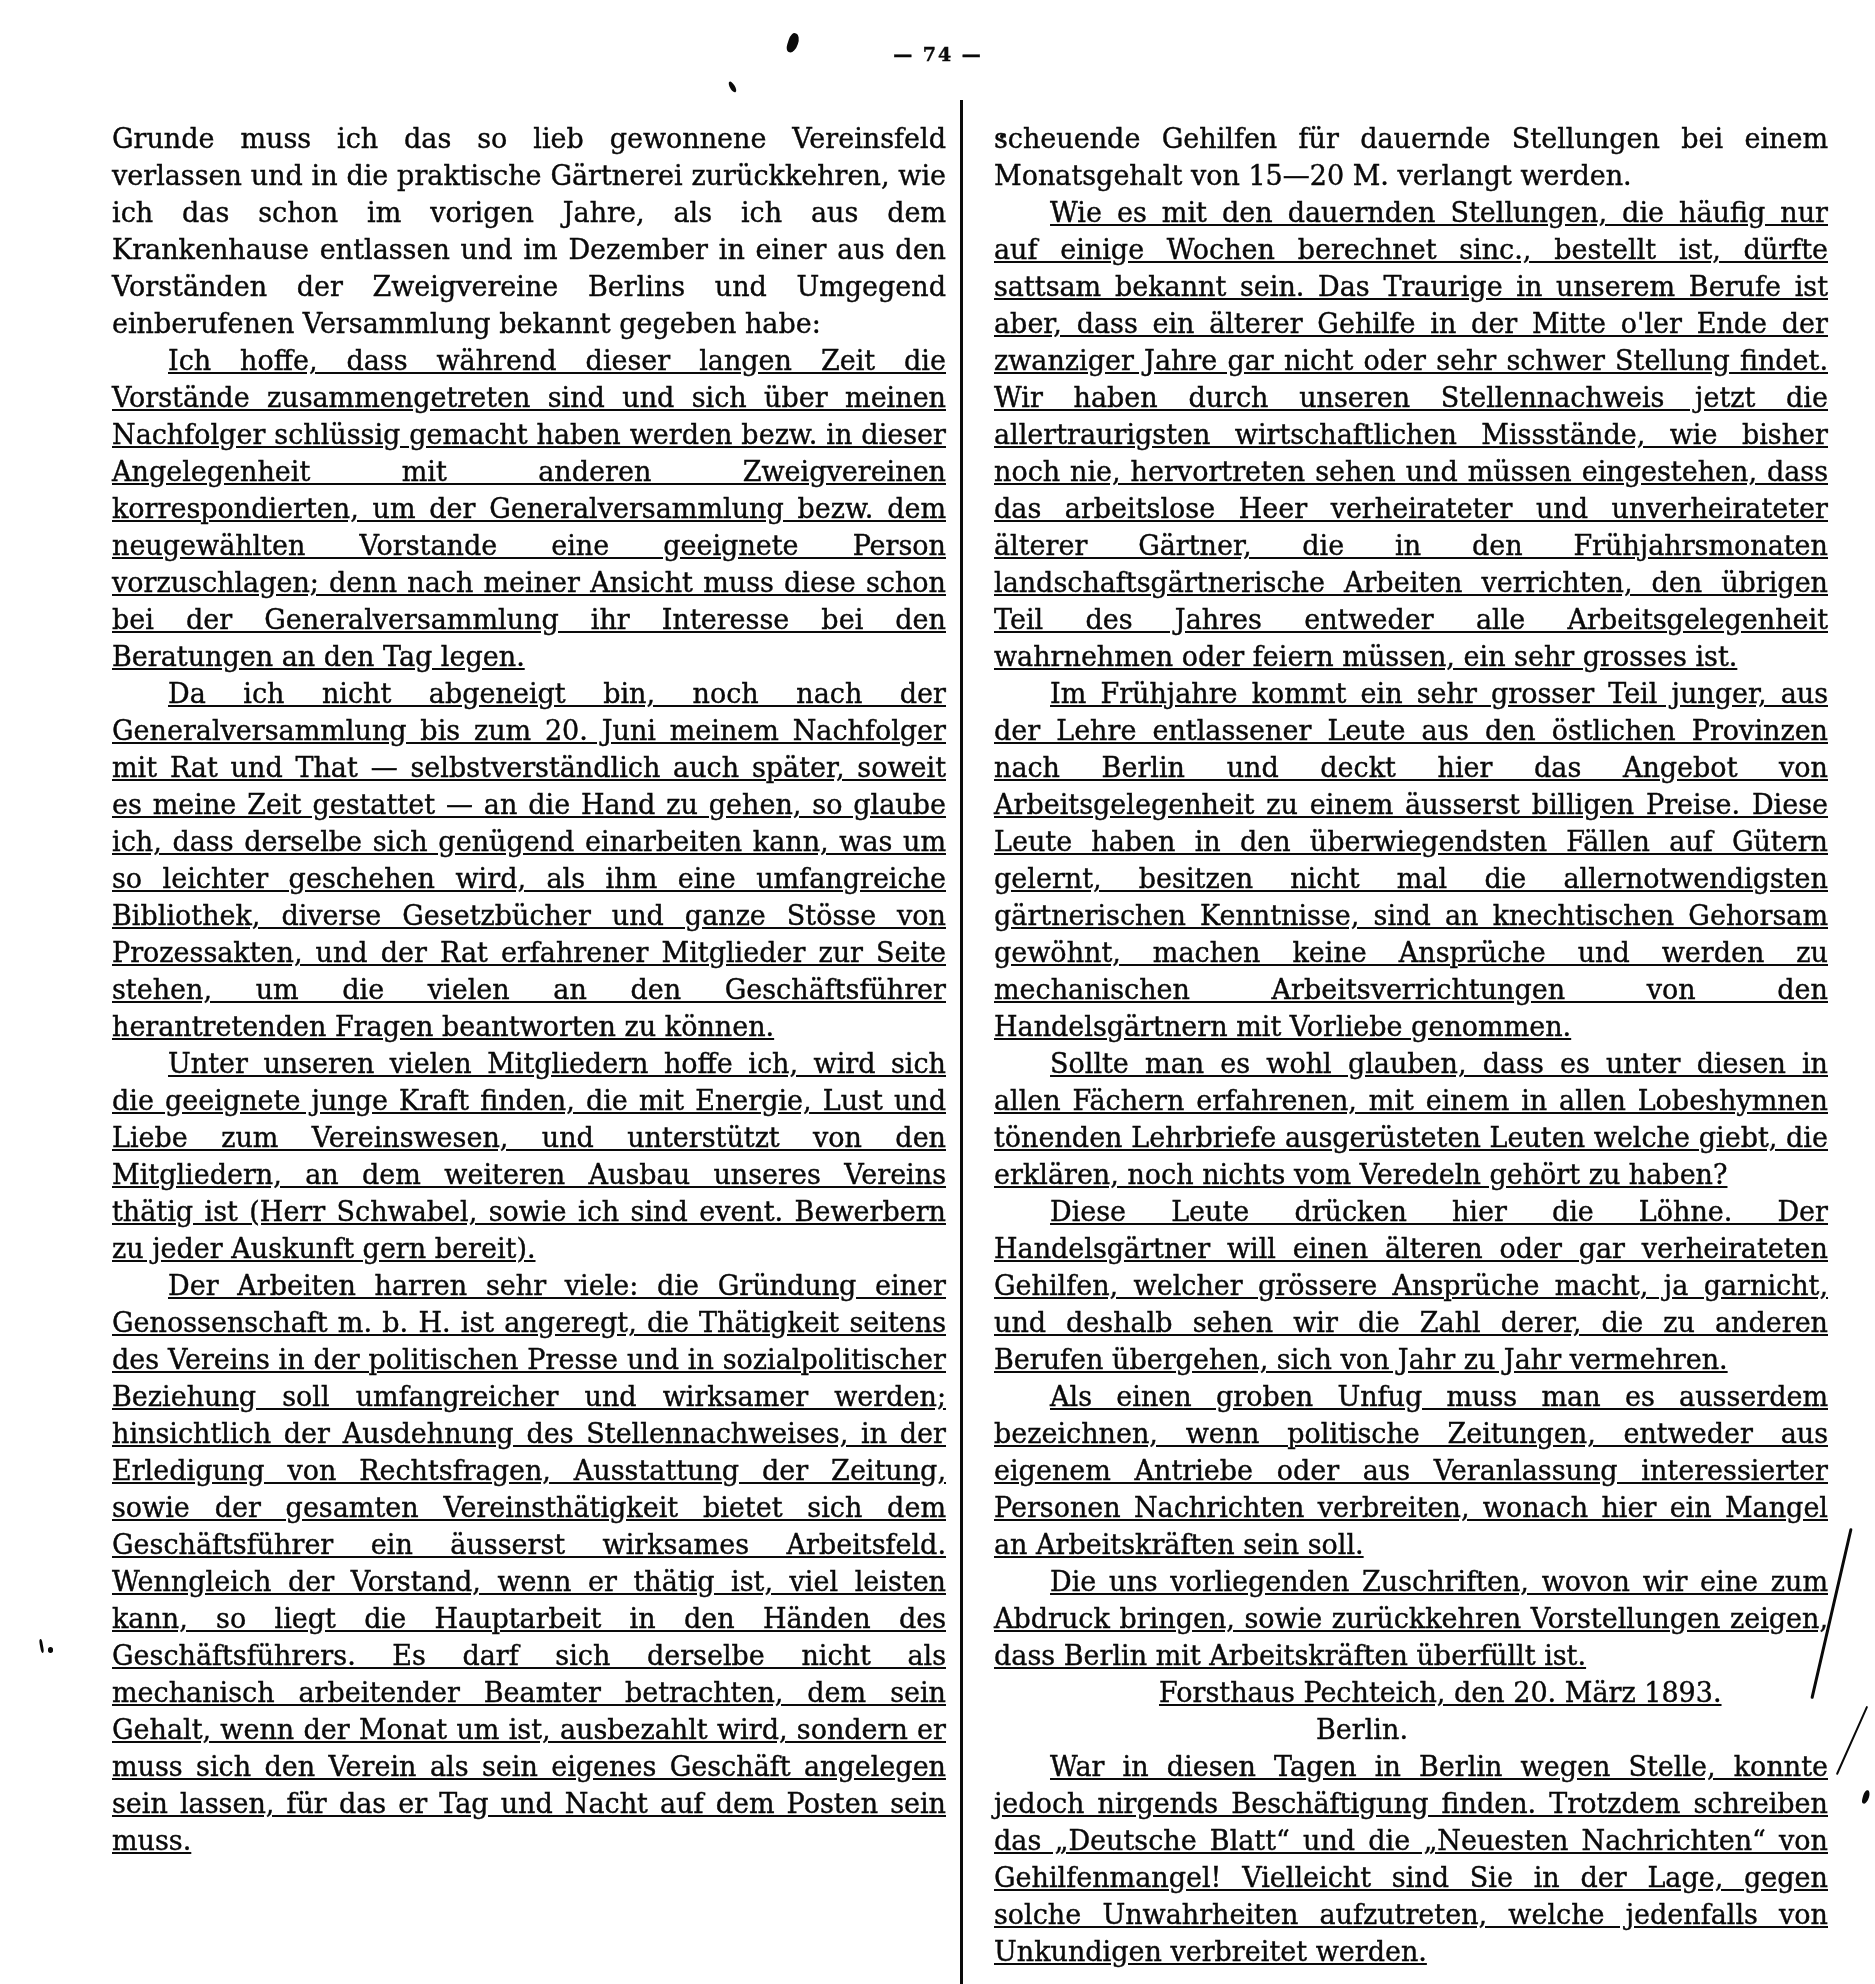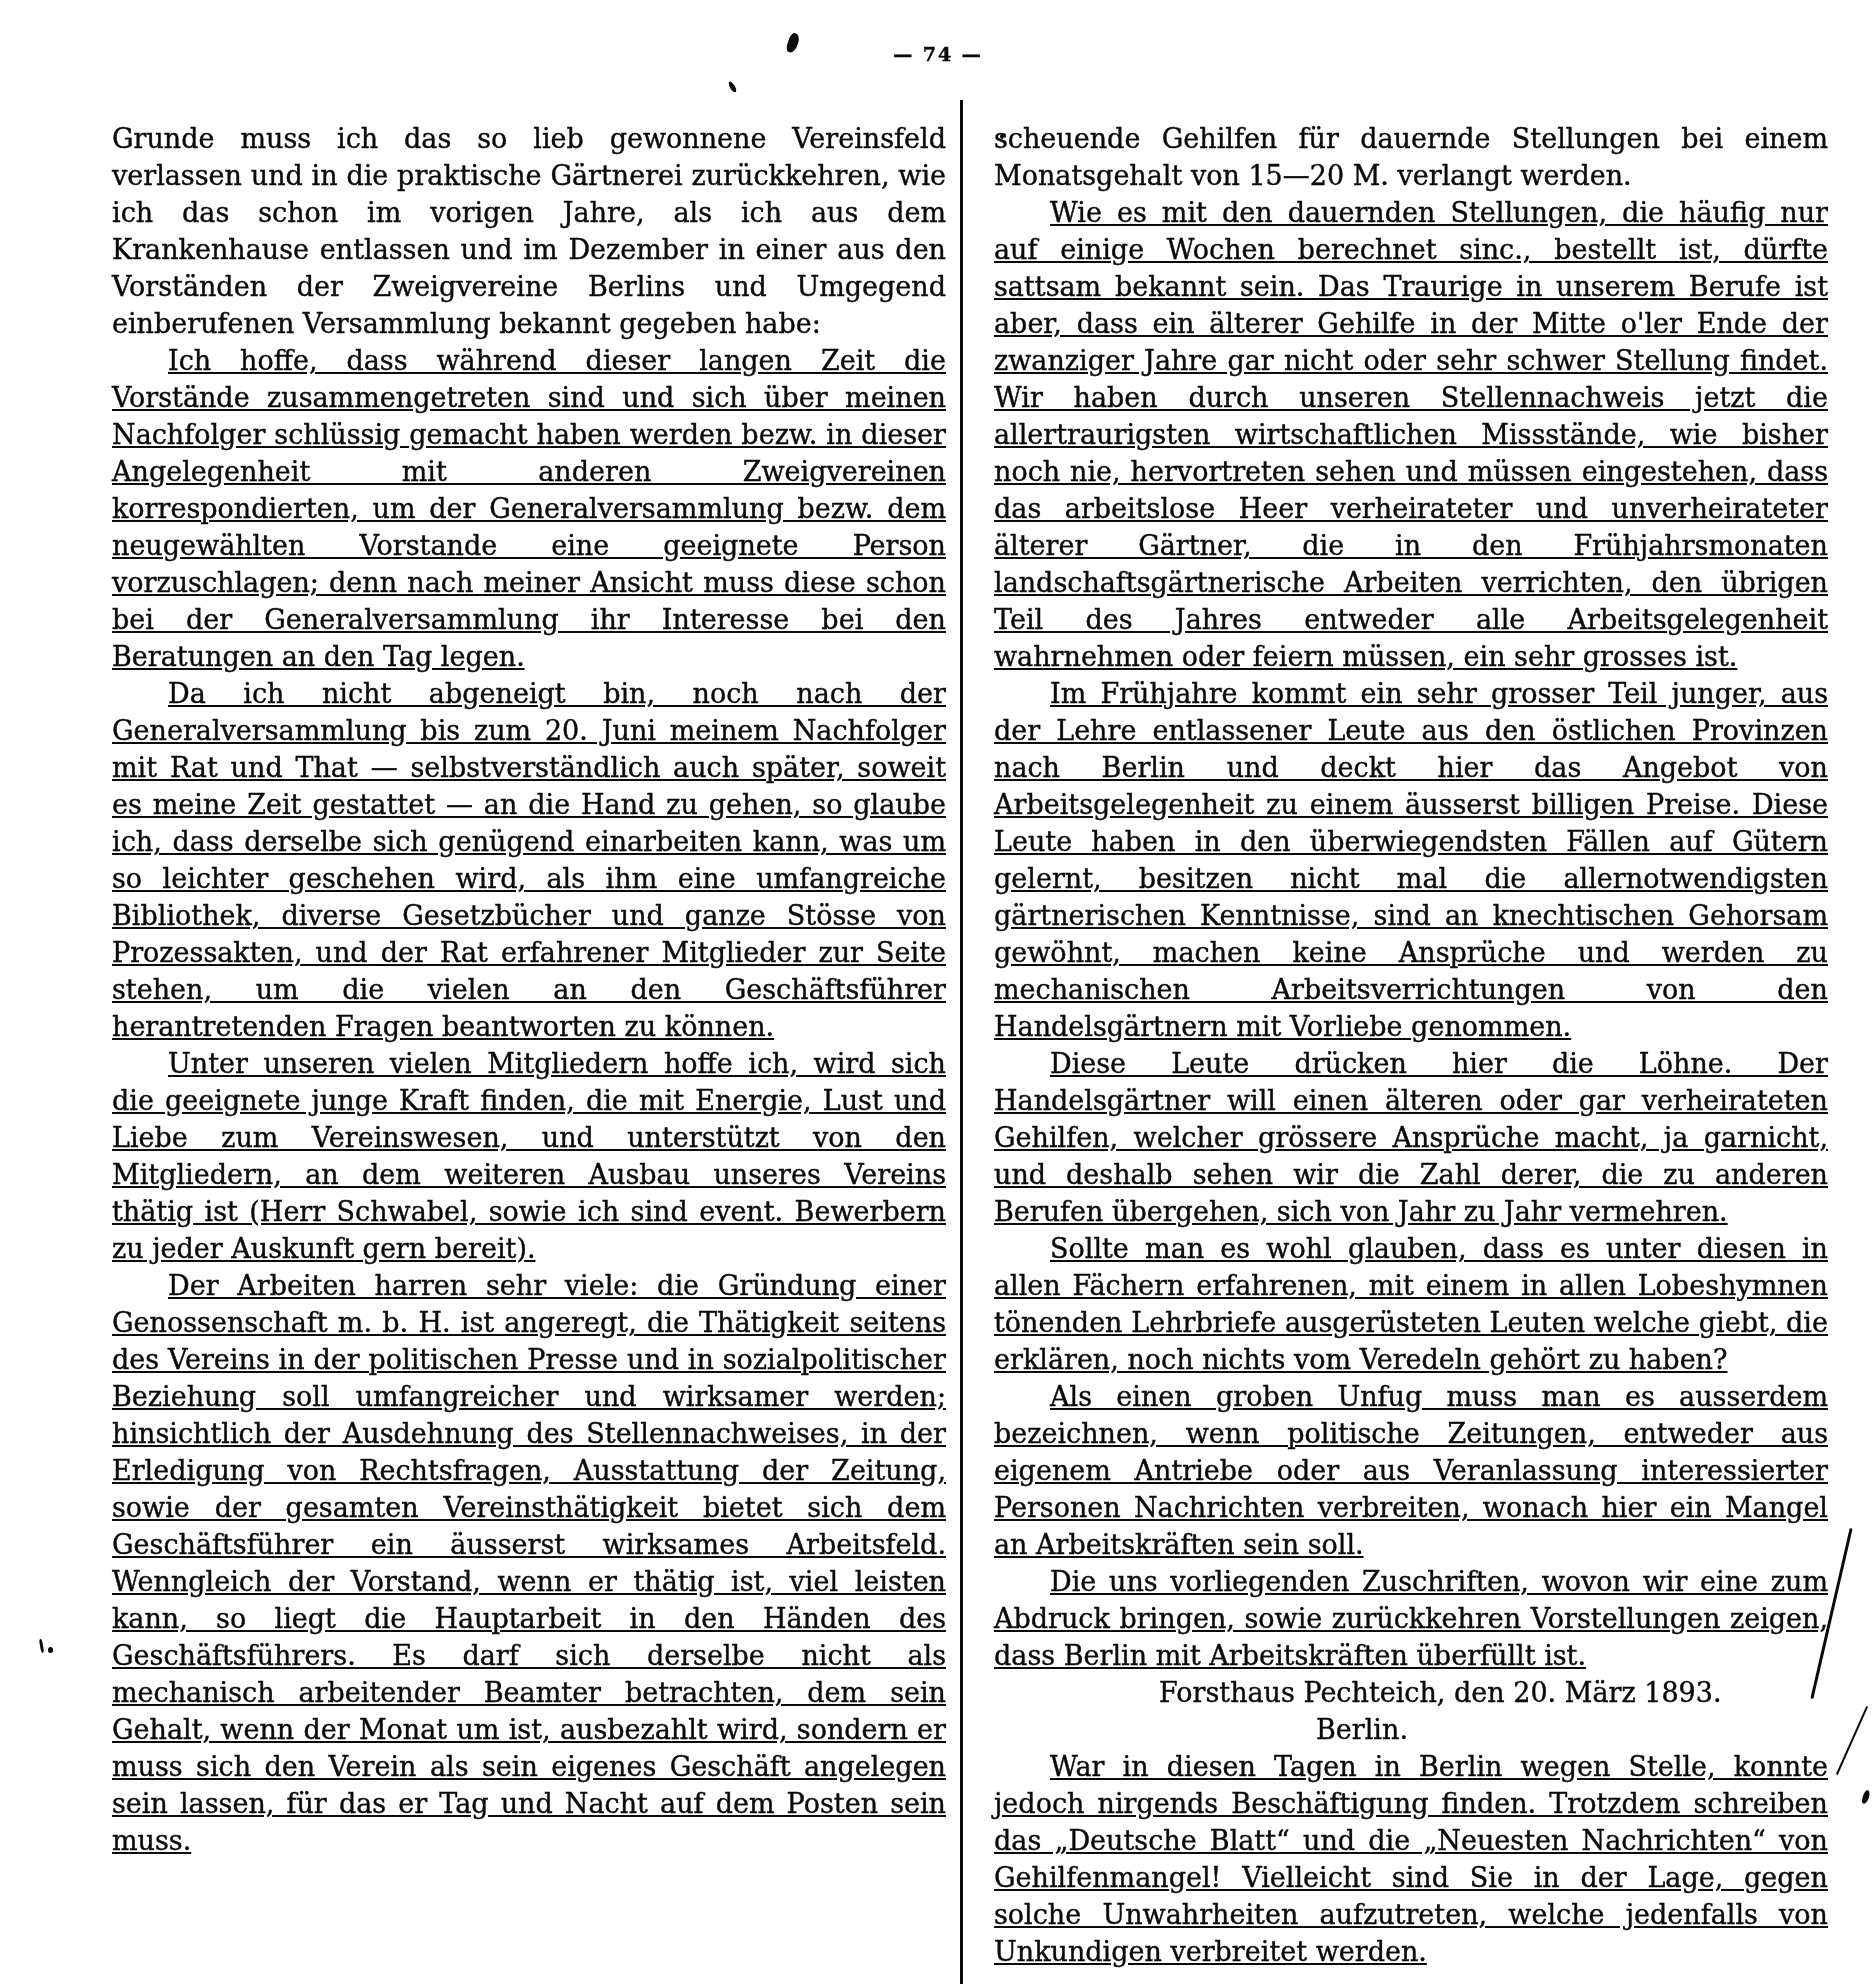--- a/index.html
+++ b/index.html
@@ -20,21 +20,21 @@
   .col {
     position:absolute; top:120px; width:834px;
     font-size:27px; line-height:37px; text-align:justify;
     -webkit-text-stroke:0.4px #0a0a0a;
     hyphens:auto; -webkit-hyphens:auto;
   }
   #col-left  { left:112px; }
   #col-right { left:994px; }
   .col p { margin:0; }
   .indent { text-indent:56px;text-decoration:underline; }
-  .dateline       { padding-left:165px;  text-align:right; text-align-last:left; }
+  .dateline       { padding-left:165px;  text-align:right; text-align-last:left;text-decoration:underline; }
   .addressee      { padding-left:200px;  text-align:left; text-align-last:left; }
   .addressee-city { padding-left:322px;  text-align:left; text-align-last:left; }
   
   .art { position:absolute; background:#0a0a0a; }
   .art-blob   { left:788px; top:33px;  width:10.3px; height:20px; border-radius:45% 55% 60% 40%; transform:rotate(18deg); }
   .art-curl   { left:730px; top:81px; width:4.8px; height:12px; border-radius:50%; transform:rotate(-30deg); }
   .art-dot1   { left:1000px; top:134px; width:4px; height:4.8px; border-radius:50%; }
   .art-margin1{ left:40px;  top:1639px; width:3.2px;  height:13.5px; border-radius:40%; transform:rotate(-10deg); }
   .art-margin2{ left:48px;  top:1647px; width:4.8px; height:5.6px; border-radius:50%; }
   .art-pen1   { left:1830px; top:1526px; width:2.8px;  height:175px; transform:rotate(13deg); border-radius:1.6px; }
@@ -54,22 +54,22 @@
   <p class="indent">Da ich nicht abgeneigt bin, noch nach der Generalversammlung bis zum 20. Juni meinem Nachfolger mit Rat und That — selbstverständlich auch später, soweit es meine Zeit gestattet — an die Hand zu gehen, so glaube ich, dass derselbe sich genügend einarbeiten kann, was um so leichter geschehen wird, als ihm eine umfangreiche Bibliothek, diverse Gesetzbücher und ganze Stösse von Prozessakten, und der Rat erfahrener Mitglieder zur Seite stehen, um die vielen an den Geschäftsführer herantretenden Fragen beantworten zu können.</p>
   <p class="indent">Unter unseren vielen Mitgliedern hoffe ich, wird sich die geeignete junge Kraft finden, die mit Energie, Lust und Liebe zum Vereinswesen, und unterstützt von den Mitgliedern, an dem weiteren Ausbau unseres Vereins thätig ist (Herr Schwabel, sowie ich sind event. Bewerbern zu jeder Auskunft gern bereit).</p>
   <p class="indent">Der Arbeiten harren sehr viele: die Gründung einer Genossenschaft m. b. H. ist angeregt, die Thätigkeit seitens des Vereins in der politischen Presse und in sozialpolitischer Beziehung soll umfangreicher und wirksamer werden; hinsichtlich der Ausdehnung des Stellennachweises, in der Erledigung von Rechtsfragen, Ausstattung der Zeitung, sowie der gesamten Vereinsthätigkeit bietet sich dem Geschäftsführer ein äusserst wirksames Arbeitsfeld. Wenngleich der Vorstand, wenn er thätig ist, viel leisten kann, so liegt die Hauptarbeit in den Händen des Geschäftsführers. Es darf sich derselbe nicht als mechanisch arbeitender Beamter betrachten, dem sein Gehalt, wenn der Monat um ist, ausbezahlt wird, sondern er muss sich den Verein als sein eigenes Geschäft angelegen sein lassen, für das er Tag und Nacht auf dem Posten sein muss.</p>
 
 </div>
 
 <div class="col" id="col-right">
   <p>scheuende Gehilfen für dauernde Stellungen bei einem Monatsgehalt von 15—20 M. verlangt werden.</p>
   <p class="indent">Wie es mit den dauernden Stellungen, die häufig nur auf einige Wochen berechnet sinc., bestellt ist, dürfte sattsam bekannt sein. Das Traurige in unserem Berufe ist aber, dass ein älterer Gehilfe in der Mitte o'ler Ende der zwanziger Jahre gar nicht oder sehr schwer Stellung findet. Wir haben durch unseren Stellennachweis jetzt die allertraurigsten wirtschaftlichen Missstände, wie bisher noch nie, hervortreten sehen und müssen eingestehen, dass das arbeitslose Heer verheirateter und unverheirateter älterer Gärtner, die in den Frühjahrsmonaten landschaftsgärtnerische Arbeiten verrichten, den übrigen Teil des Jahres entweder alle Arbeitsgelegenheit wahrnehmen oder feiern müssen, ein sehr grosses ist.</p>
   <p class="indent">Im Frühjahre kommt ein sehr grosser Teil junger, aus der Lehre entlassener Leute aus den östlichen Provinzen nach Berlin und deckt hier das Angebot von Arbeitsgelegenheit zu einem äusserst billigen Preise. Diese Leute haben in den überwiegendsten Fällen auf Gütern gelernt, besitzen nicht mal die allernotwendigsten gärtnerischen Kenntnisse, sind an knechtischen Gehorsam gewöhnt, machen keine Ansprüche und werden zu mechanischen Arbeitsverrichtungen von den Handelsgärtnern mit Vorliebe genommen.</p>
+  <p class="indent">Sollte man es wohl glauben, dass es unter diesen in allen Fächern erfahrenen, mit einem in allen Lobeshymnen tönenden Lehrbriefe ausgerüsteten Leuten welche giebt, die erklären, noch nichts vom Veredeln gehört zu haben?</p>
   <p class="indent">Diese Leute drücken hier die Löhne. Der Handelsgärtner will einen älteren oder gar verheirateten Gehilfen, welcher grössere Ansprüche macht, ja garnicht, und deshalb sehen wir die Zahl derer, die zu anderen Berufen übergehen, sich von Jahr zu Jahr vermehren.</p>
-  <p class="indent">Sollte man es wohl glauben, dass es unter diesen in allen Fächern erfahrenen, mit einem in allen Lobeshymnen tönenden Lehrbriefe ausgerüsteten Leuten welche giebt, die erklären, noch nichts vom Veredeln gehört zu haben?</p>
   <p class="indent">Als einen groben Unfug muss man es ausserdem bezeichnen, wenn politische Zeitungen, entweder aus eigenem Antriebe oder aus Veranlassung interessierter Personen Nachrichten verbreiten, wonach hier ein Mangel an Arbeitskräften sein soll.</p>
   <p class="indent">Die uns vorliegenden Zuschriften, wovon wir eine zum Abdruck bringen, sowie zurückkehren Vorstellungen zeigen, dass Berlin mit Arbeitskräften überfüllt ist.</p>
   <p class="dateline">Forsthaus Pechteich, den 20. März 1893.</p>
   <p class="addressee-city">Berlin.</p>
   <p class="indent">War in diesen Tagen in Berlin wegen Stelle, konnte jedoch nirgends Beschäftigung finden. Trotzdem schreiben das „Deutsche Blatt“ und die „Neuesten Nachrichten“ von Gehilfenmangel! Vielleicht sind Sie in der Lage, gegen solche Unwahrheiten aufzutreten, welche jedenfalls von Unkundigen verbreitet werden.</p>
 
 </div>
 
 <div class="art art-blob"></div>
 <div class="art art-curl"></div>

